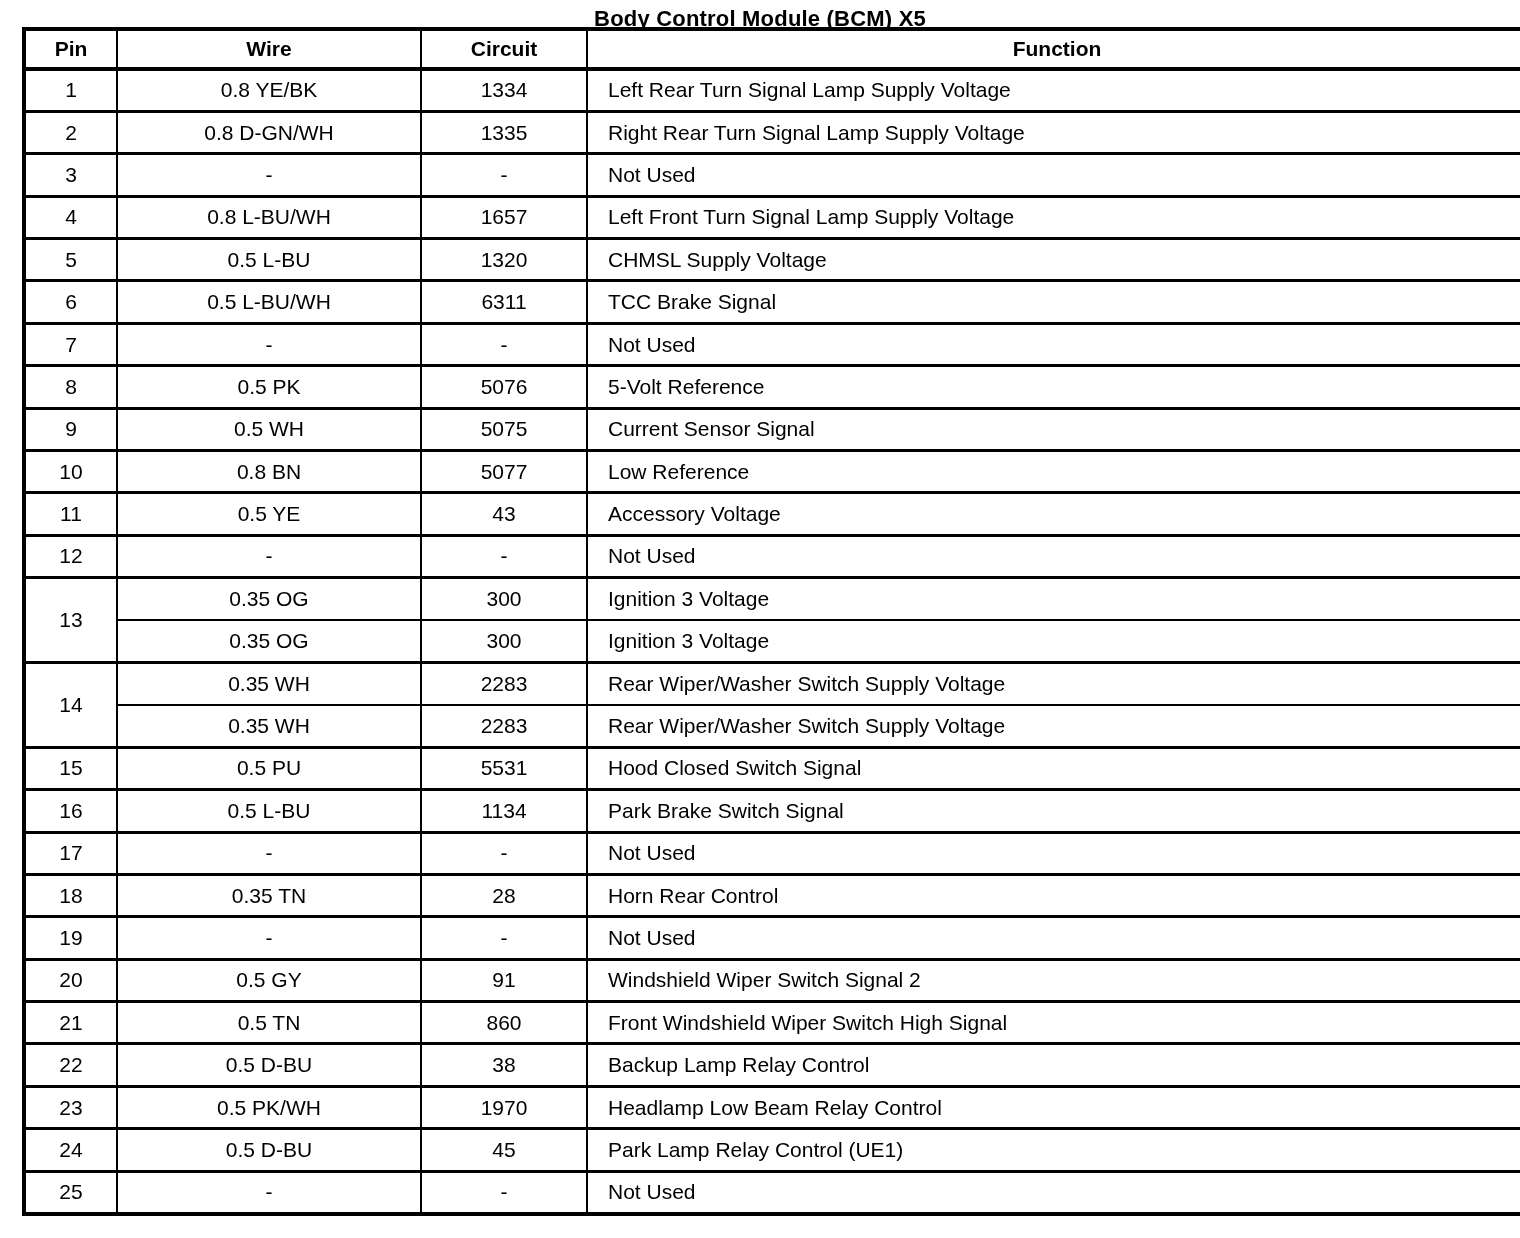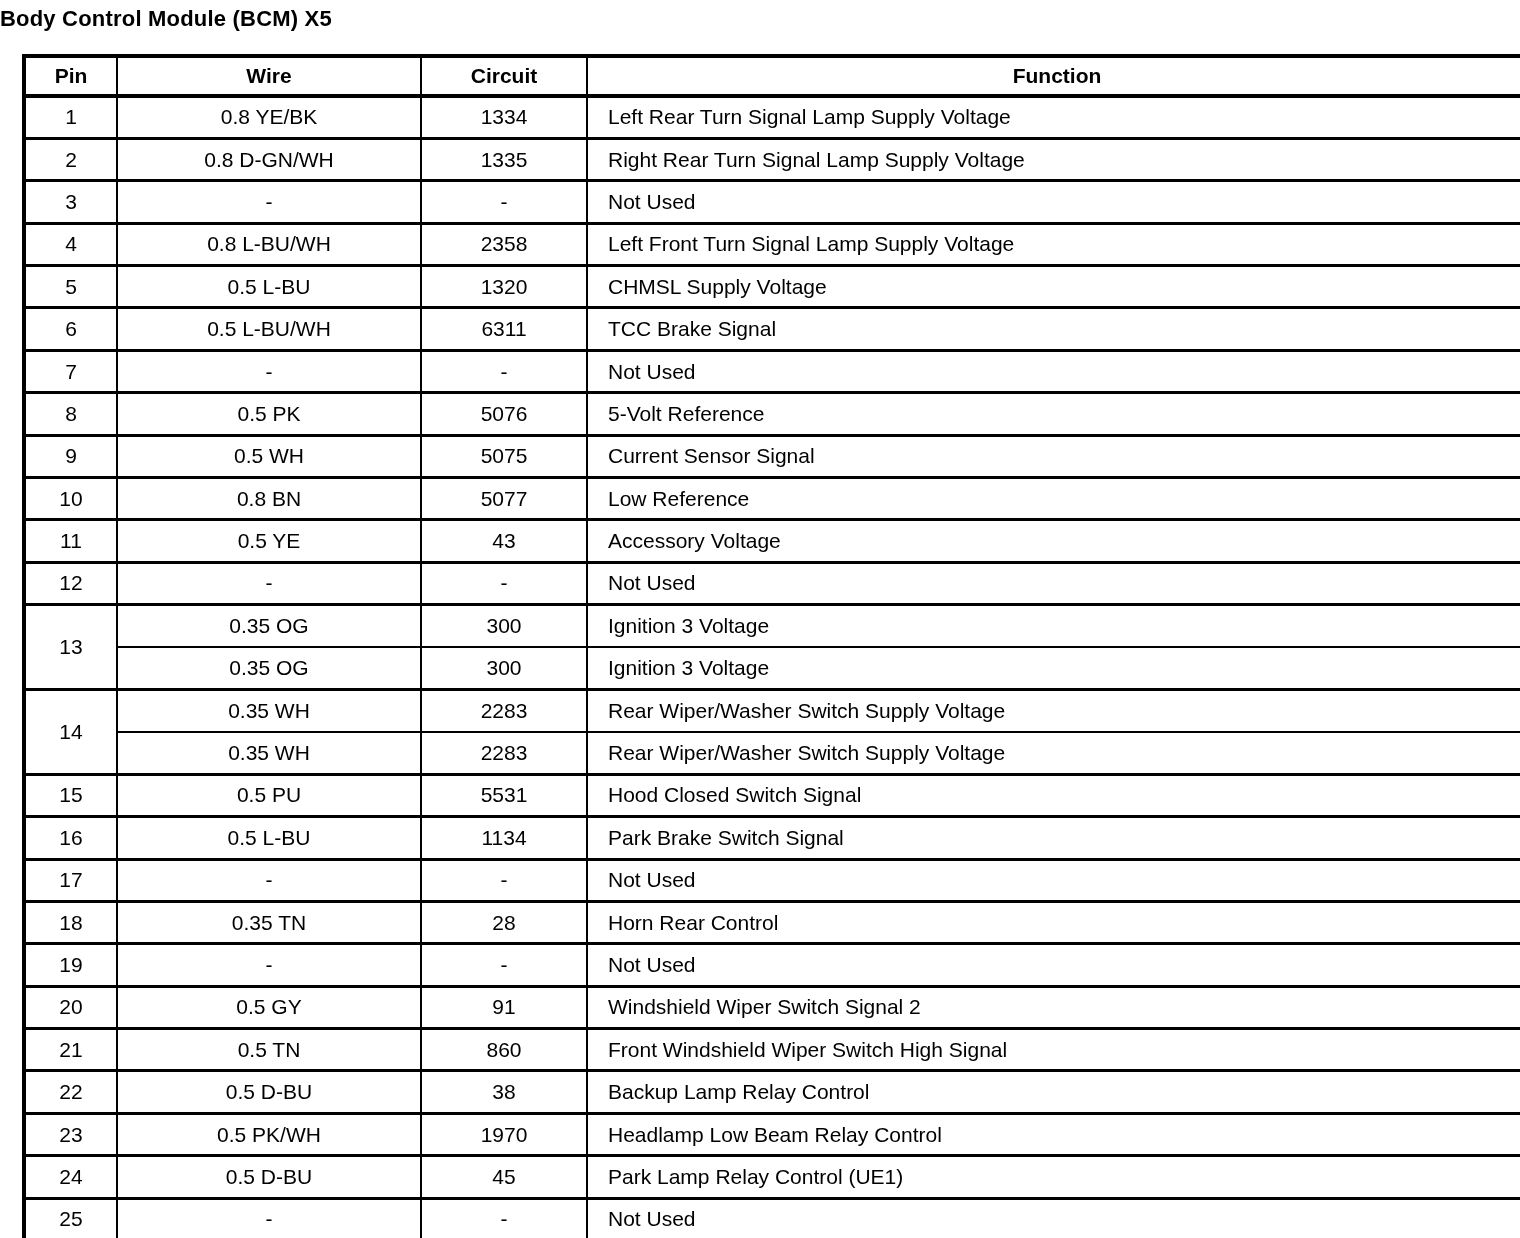--- a/index.html
+++ b/index.html
@@ -10,25 +10,25 @@
     font-family: "Liberation Sans", sans-serif;
   }
   .page {
     width: 1520px;
     height: 1238px;
     background: #ffffff;
     position: relative;
     box-sizing: border-box;
   }
   .title {
-    text-align: left;
+    text-align: center;
     font-weight: bold;
     font-size: 22px;
     padding-top: 6px;
-    height: 54px;
+    height: 27px;
     box-sizing: border-box;
     letter-spacing: 0.2px;
   }
   table.pinout {
     border-collapse: collapse;
     table-layout: fixed;
     margin-left: 22px;
     width: 1508px;
     border: 4px solid #000;
   }
@@ -90,21 +90,21 @@
       </tr>
       <tr class="gt">
         <td class="c">3</td>
         <td class="c">-</td>
         <td class="c">-</td>
         <td class="f">Not Used</td>
       </tr>
       <tr class="gt">
         <td class="c">4</td>
         <td class="c">0.8 L-BU/WH</td>
-        <td class="c">2358</td>
+        <td class="c">1657</td>
         <td class="f">Left Front Turn Signal Lamp Supply Voltage</td>
       </tr>
       <tr class="gt">
         <td class="c">5</td>
         <td class="c">0.5 L-BU</td>
         <td class="c">1320</td>
         <td class="f">CHMSL Supply Voltage</td>
       </tr>
       <tr class="gt">
         <td class="c">6</td>

